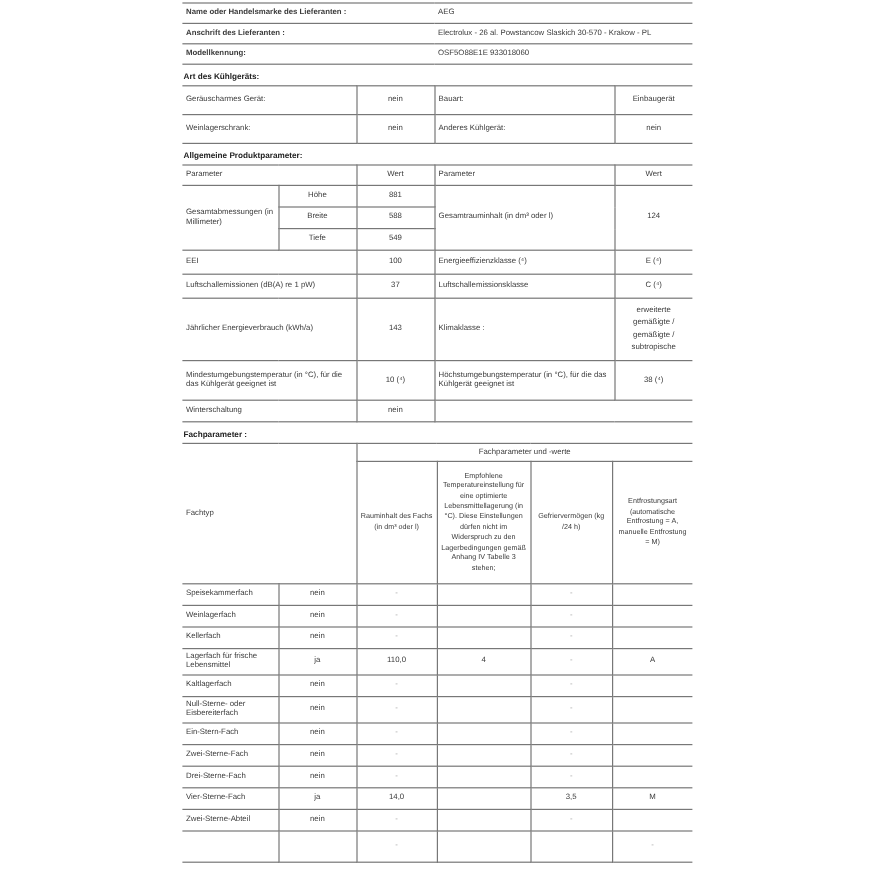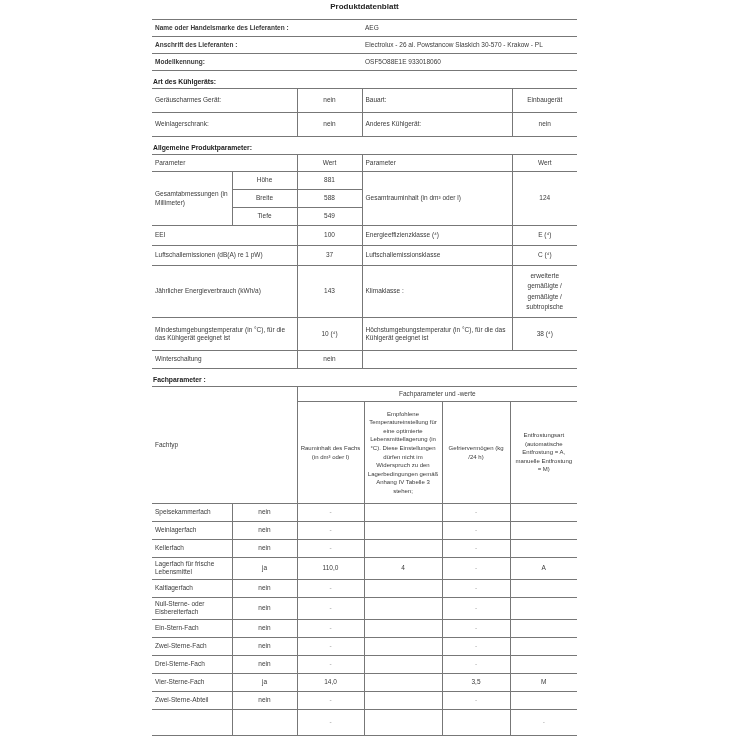--- a/index.html
+++ b/index.html
@@ -46,21 +46,20 @@
   .t4 .desc td { height:102px; font-size:6px; line-height:1.42; text-align:center; vertical-align:middle; }
   .t4 tbody.rows td { height:18px; }
   .t4 tbody.rows tr:last-child td { height:26px; }
   .dash { color:#9f9f9f; }
 </style>
 </head>
 <body>
 
 <div class="content">
 
-  <div class="doc-title">Produktdatenblatt</div>
 
   <table class="t1">
     <colgroup>
         <col style="width:210px">
         <col style="width:215px">
       </colgroup>
     <tbody>
         <tr>
       <td class="bold">Name oder Handelsmarke des Lieferanten :</td>
       <td>AEG</td>

